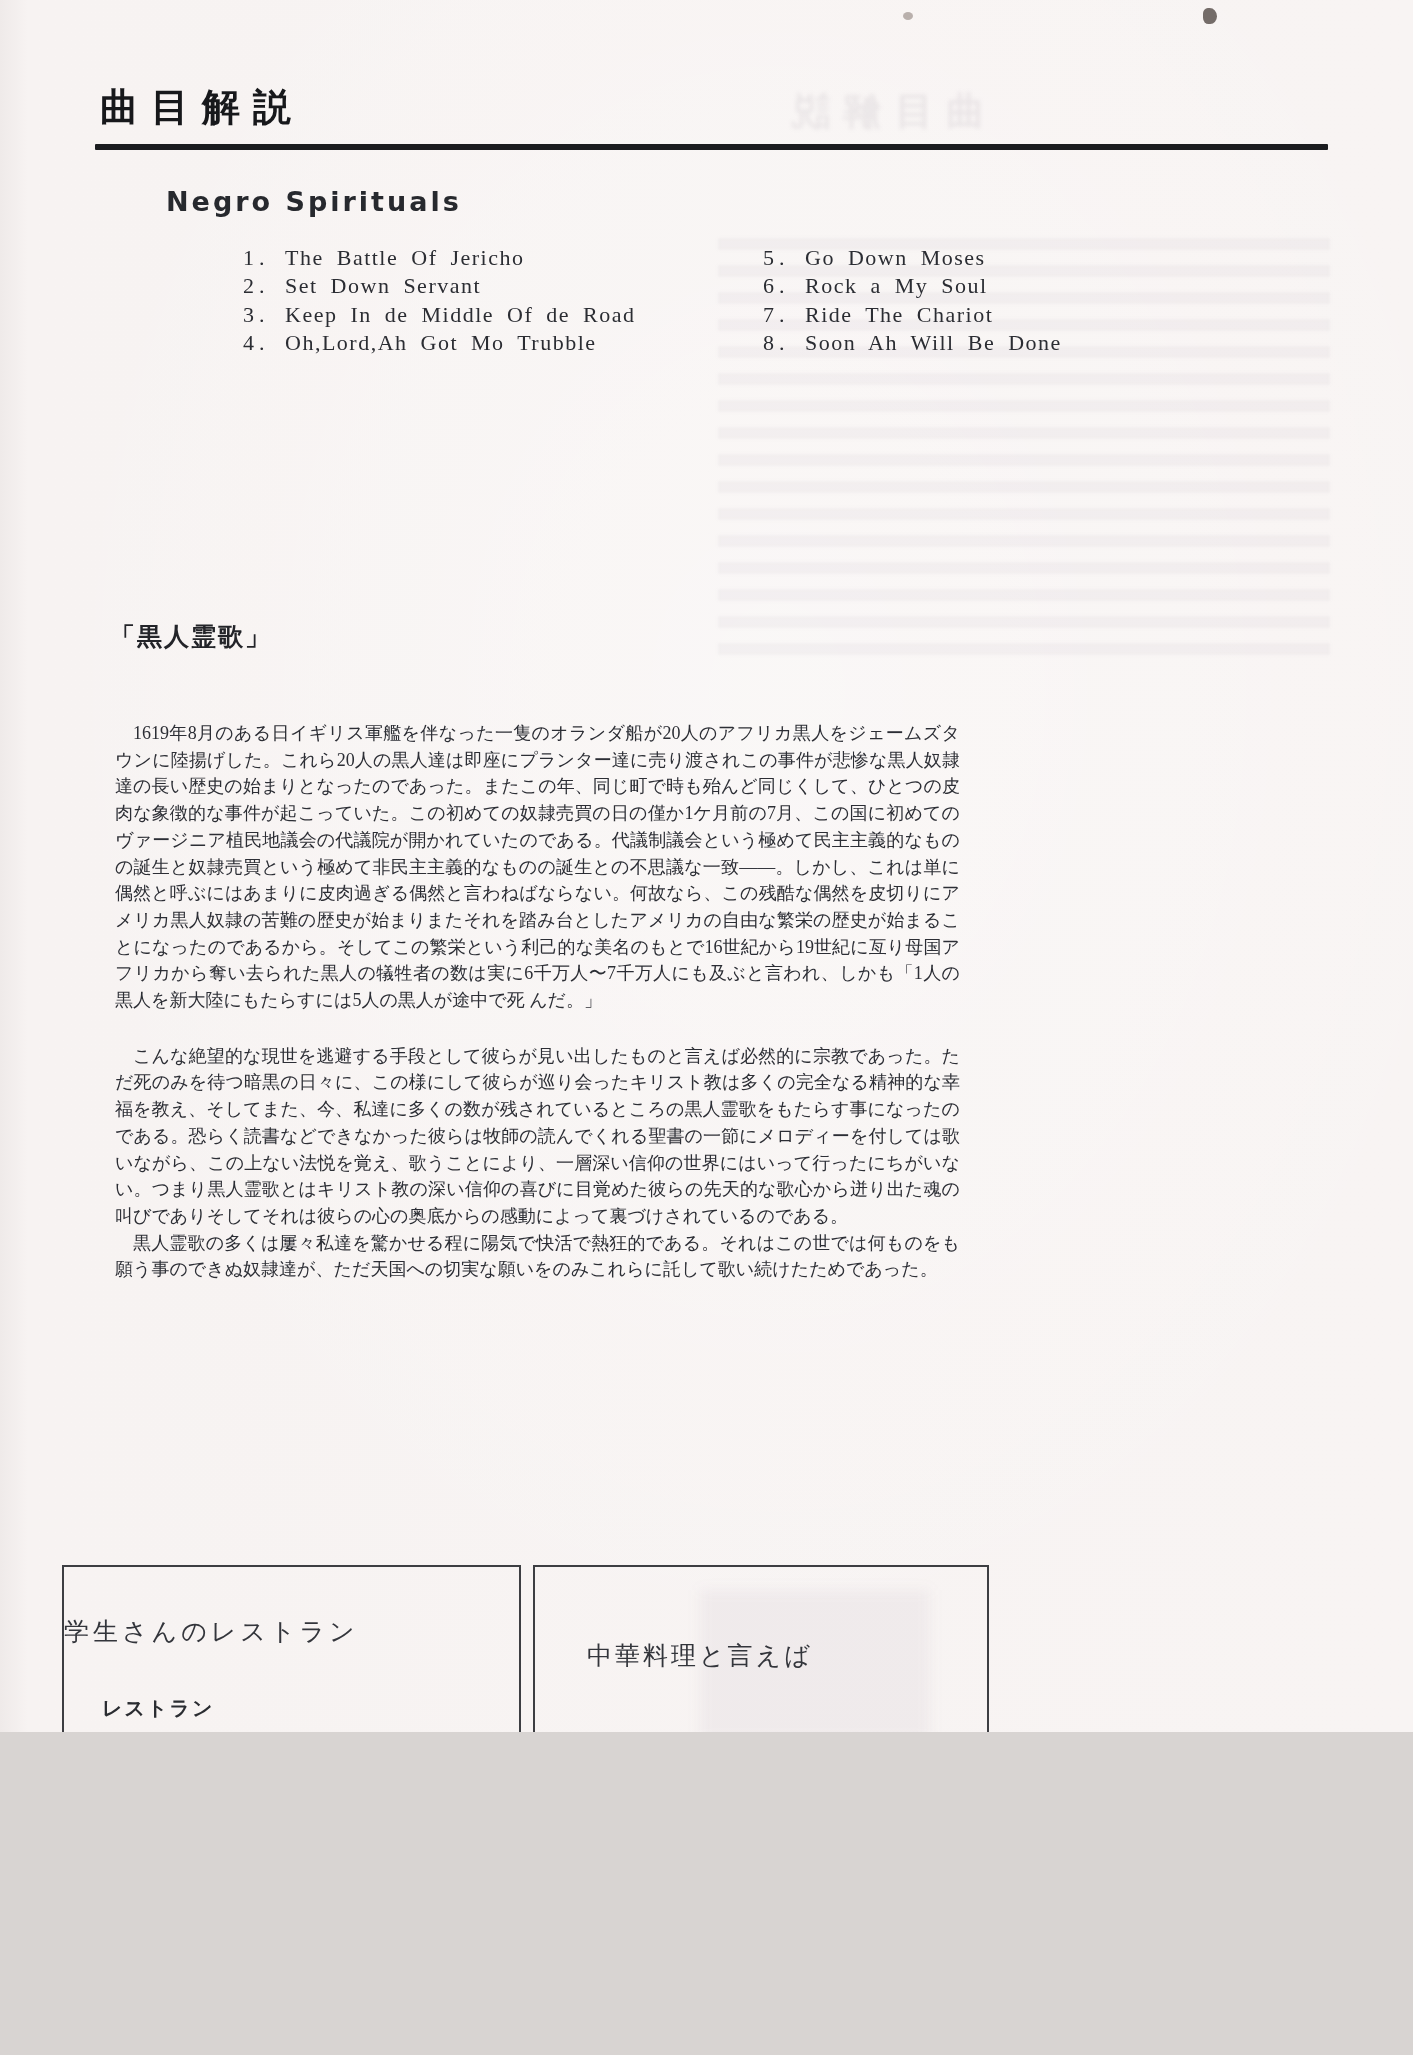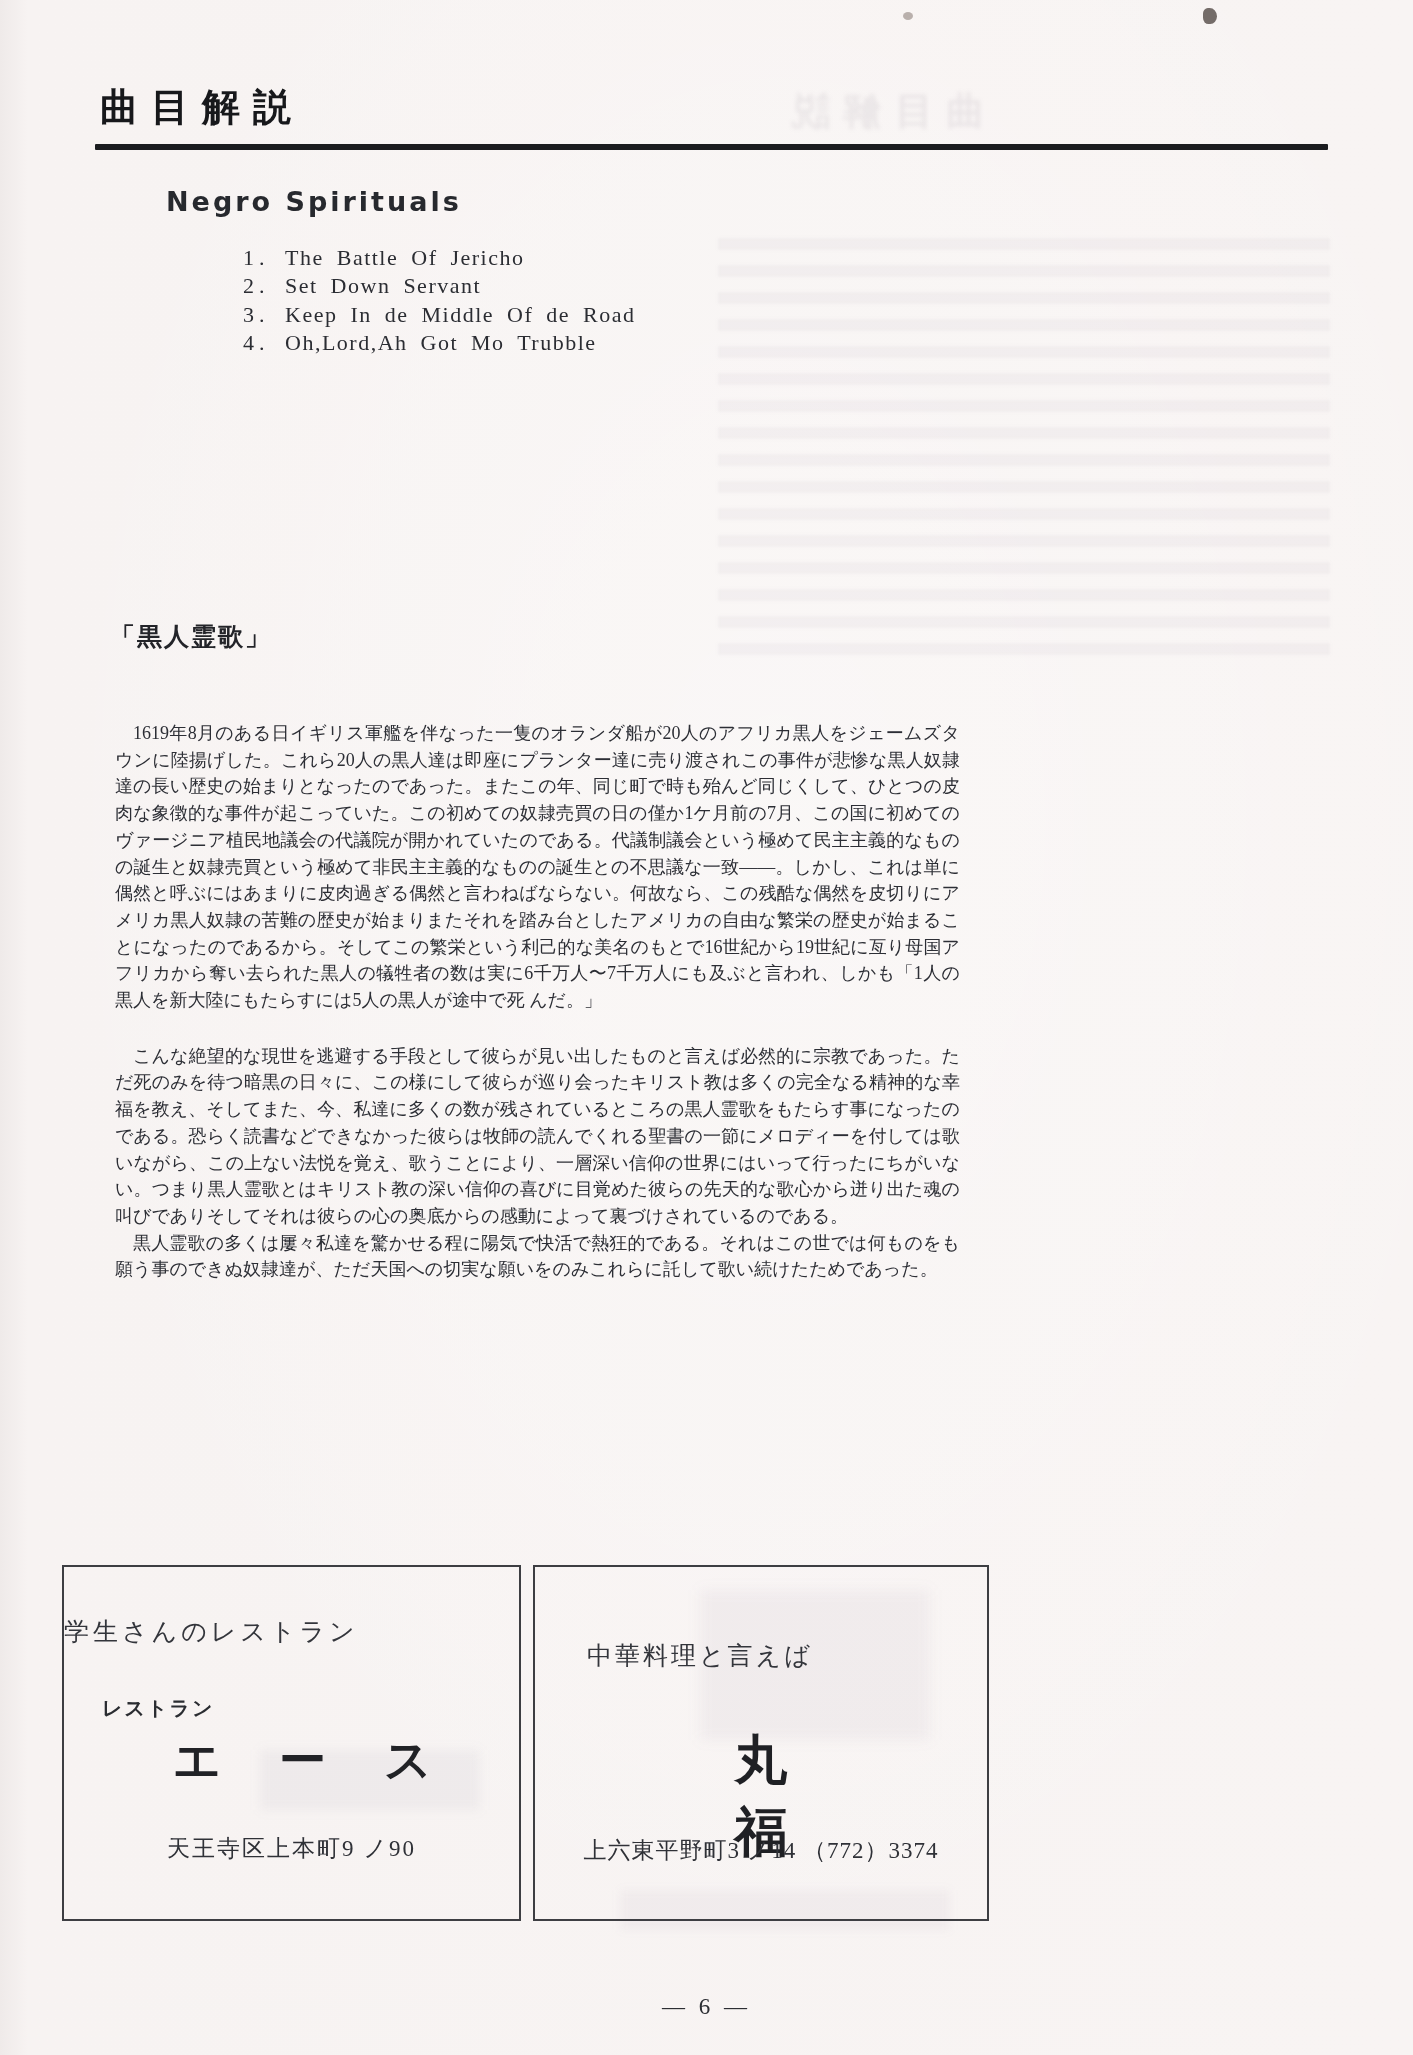--- a/index.html
+++ b/index.html
@@ -1,18 +1,18 @@
 <!DOCTYPE html>
 <html><head>
 <meta charset="utf-8">
 <style>
   html, body { margin: 0; padding: 0; background: #d8d4d2; }
   .page {
     position: relative;
-    width: 1413px; height: 2055px;
+    width: 1413px; height: 1732px;
     margin: 0 auto;
     background:
       radial-gradient(ellipse at 55% 40%, rgba(255,255,255,0.35), rgba(0,0,0,0) 70%),
       linear-gradient(90deg, #efeae9 0px, #f7f3f2 28px, #f8f4f3 100%),
       #f8f4f3;
     overflow: hidden;
     font-family: "Liberation Serif", serif;
     color: #2e3036;
   }
   
@@ -149,20 +149,34 @@
       <span class="song-num">2.</span><span class="song-title">Set Down Servant</span>
     </div>
     <div class="song-row">
       <span class="song-num">3.</span><span class="song-title">Keep In de Middle Of de Road</span>
     </div>
     <div class="song-row">
       <span class="song-num">4.</span><span class="song-title">Oh,Lord,Ah Got Mo Trubble</span>
     </div>
   </div>
 
+  <div class="song-col right">
+    <div class="song-row">
+      <span class="song-num">5.</span><span class="song-title">Go Down Moses</span>
+    </div>
+    <div class="song-row">
+      <span class="song-num">6.</span><span class="song-title">Rock a My Soul</span>
+    </div>
+    <div class="song-row">
+      <span class="song-num">7.</span><span class="song-title">Ride The Chariot</span>
+    </div>
+    <div class="song-row">
+      <span class="song-num">8.</span><span class="song-title">Soon Ah Will Be Done</span>
+    </div>
+  </div>
 
   <div class="subsection-title">「黒人霊歌」</div>
 
   <div class="body-text">
     <p>1619年8月のある日イギリス軍艦を伴なった一隻のオランダ船が20人のアフリカ黒人をジェームズタウンに陸揚げした。これら20人の黒人達は即座にプランター達に売り渡されこの事件が悲惨な黒人奴隷達の長い歴史の始まりとなったのであった。またこの年、同じ町で時も殆んど同じくして、ひとつの皮肉な象徴的な事件が起こっていた。この初めての奴隷売買の日の僅か1ケ月前の7月、この国に初めてのヴァージニア植民地議会の代議院が開かれていたのである。代議制議会という極めて民主主義的なものの誕生と奴隷売買という極めて非民主主義的なものの誕生との不思議な一致――。しかし、これは単に偶然と呼ぶにはあまりに皮肉過ぎる偶然と言わねばならない。何故なら、この残酷な偶然を皮切りにアメリカ黒人奴隷の苦難の歴史が始まりまたそれを踏み台としたアメリカの自由な繁栄の歴史が始まることになったのであるから。そしてこの繁栄という利己的な美名のもとで16世紀から19世紀に亙り母国アフリカから奪い去られた黒人の犠牲者の数は実に6千万人〜7千万人にも及ぶと言われ、しかも「1人の黒人を新大陸にもたらすには5人の黒人が途中で死 んだ。」</p>
     <p class="para-gap">こんな絶望的な現世を逃避する手段として彼らが見い出したものと言えば必然的に宗教であった。ただ死のみを待つ暗黒の日々に、この様にして彼らが巡り会ったキリスト教は多くの完全なる精神的な幸福を教え、そしてまた、今、私達に多くの数が残されているところの黒人霊歌をもたらす事になったのである。恐らく読書などできなかった彼らは牧師の読んでくれる聖書の一節にメロディーを付しては歌いながら、この上ない法悦を覚え、歌うことにより、一層深い信仰の世界にはいって行ったにちがいない。つまり黒人霊歌とはキリスト教の深い信仰の喜びに目覚めた彼らの先天的な歌心から迸り出た魂の叫びでありそしてそれは彼らの心の奥底からの感動によって裏づけされているのである。</p>
     <p>黒人霊歌の多くは屢々私達を驚かせる程に陽気で快活で熱狂的である。それはこの世では何ものをも願う事のできぬ奴隷達が、ただ天国への切実な願いをのみこれらに託して歌い続けたためであった。</p>
   </div>
 
   <div class="ad-box ad-left">

